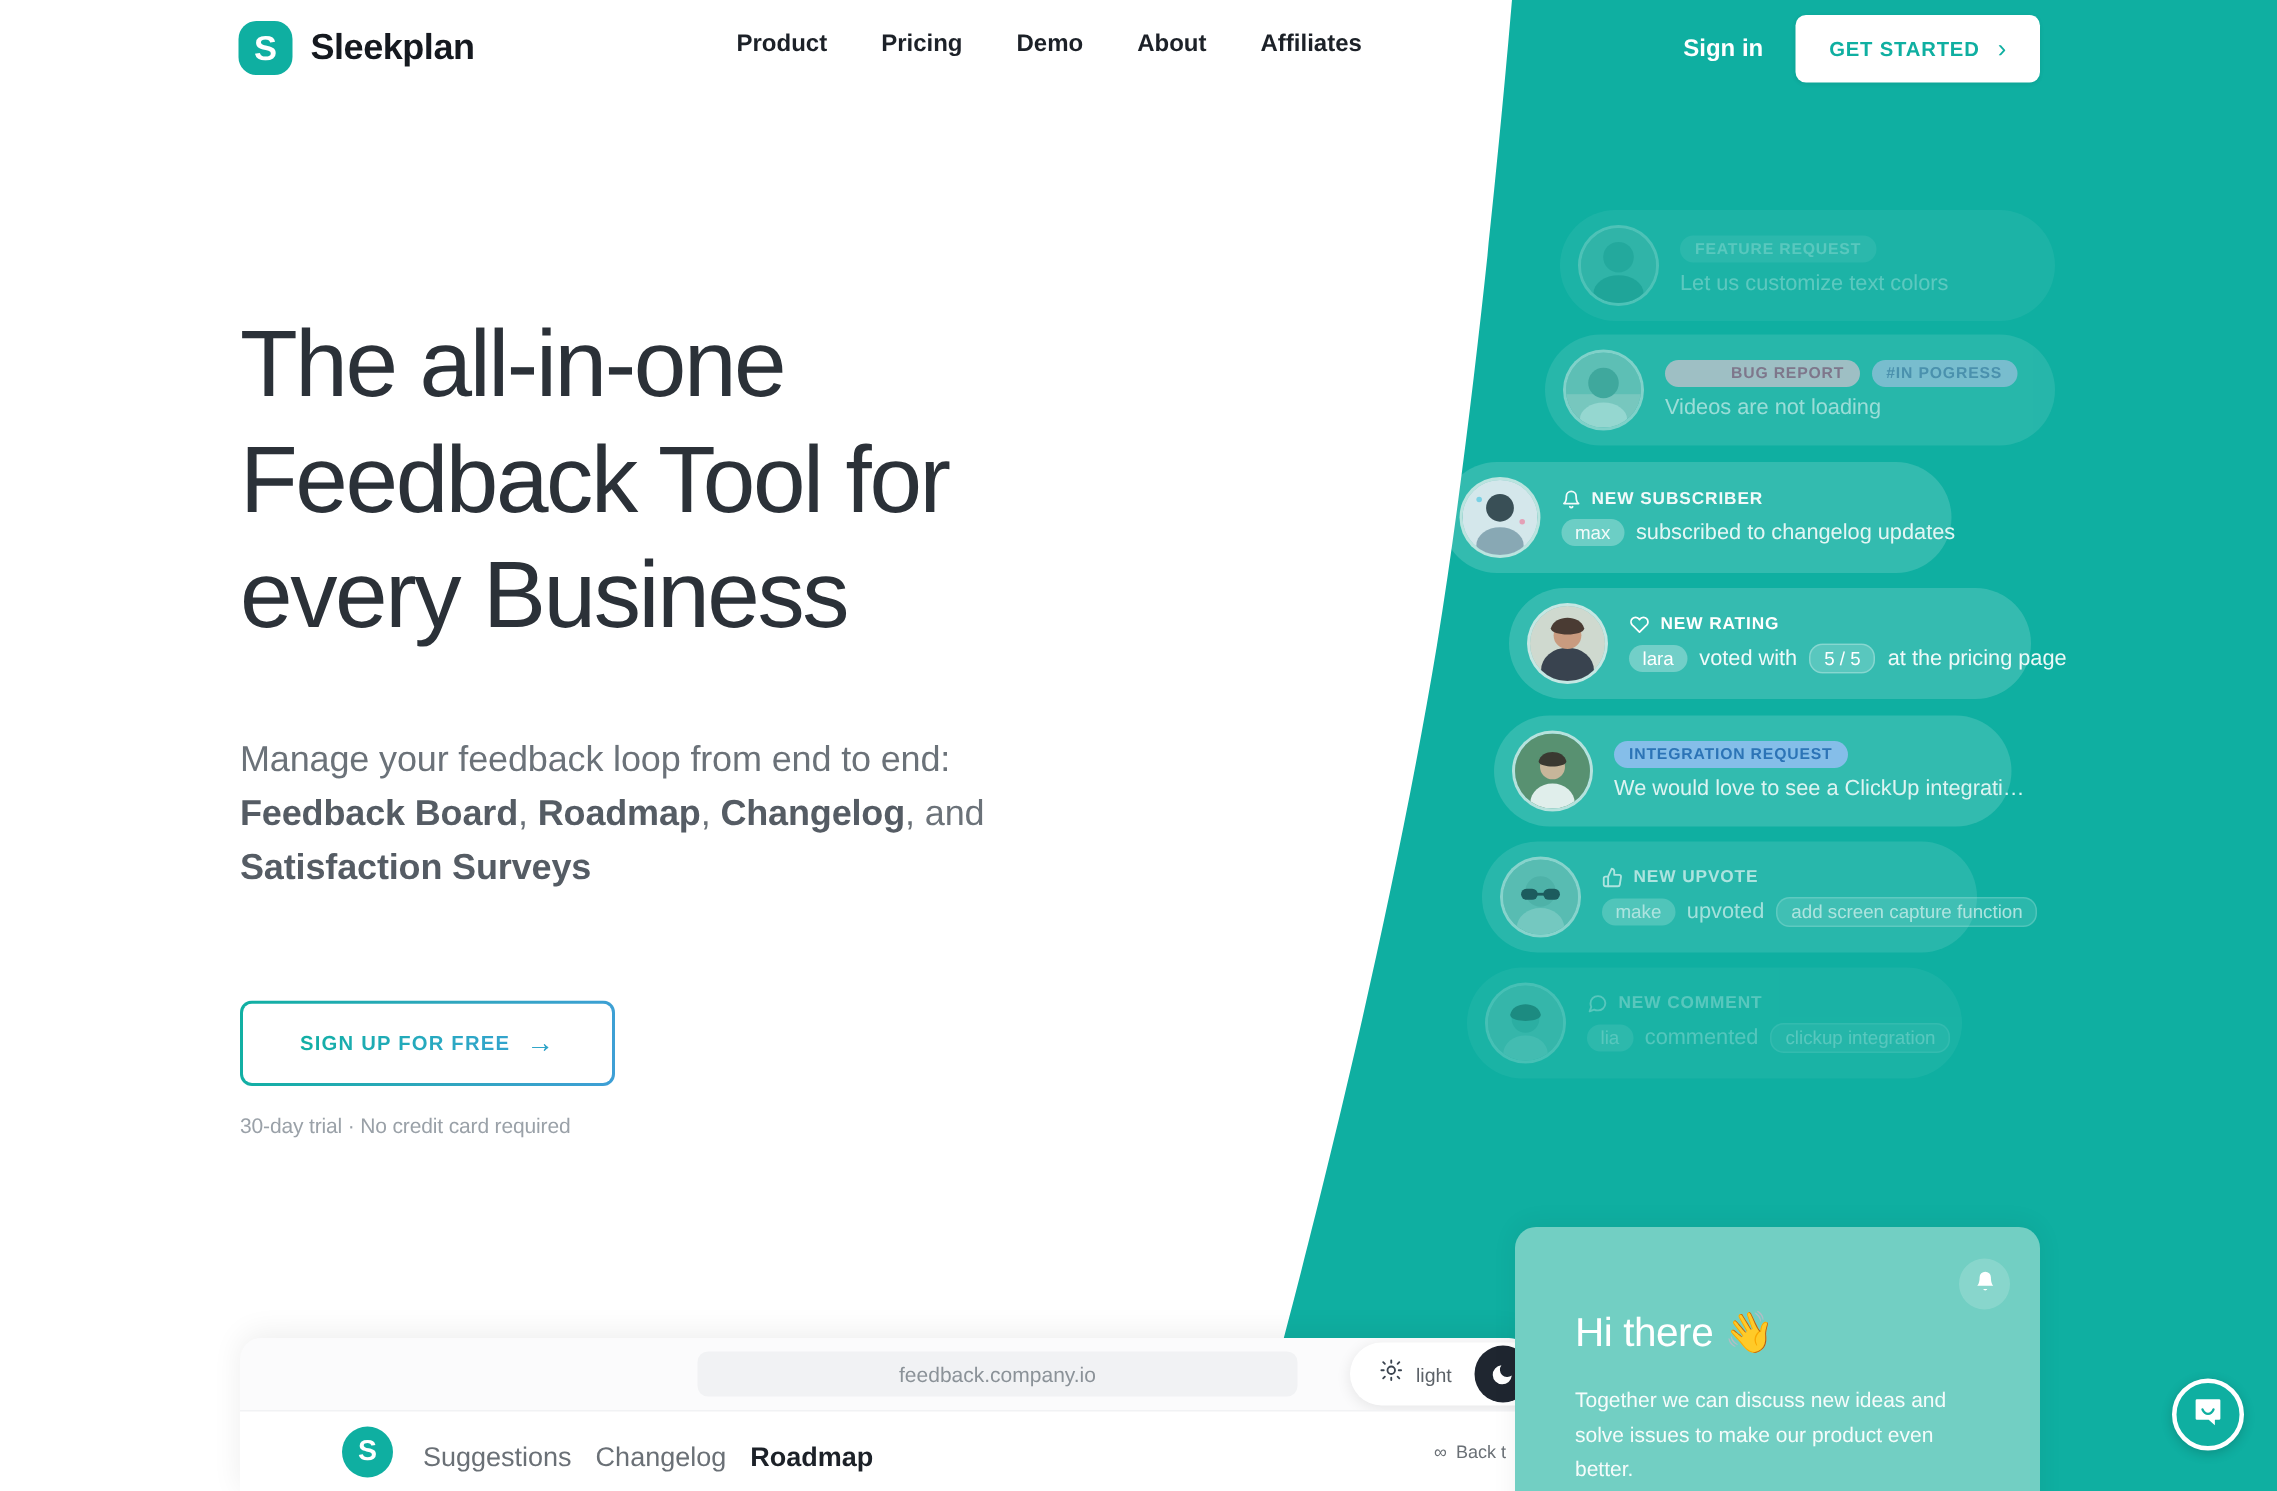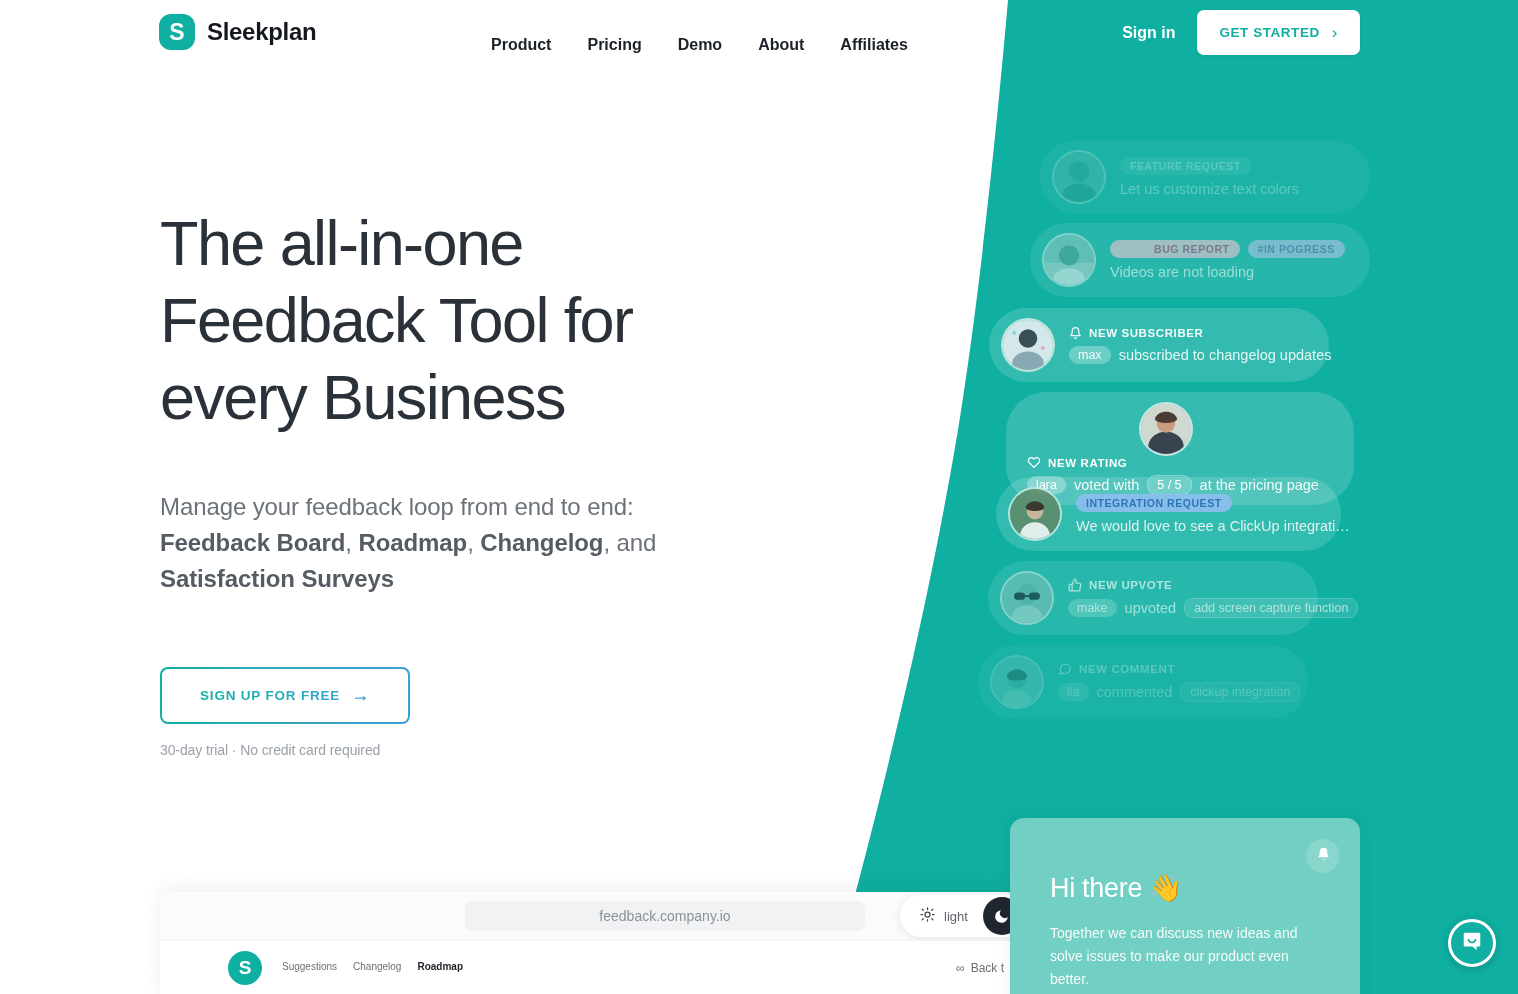--- a/index.html
+++ b/index.html
@@ -25,21 +25,21 @@
   .nav { position: absolute; top: 0; left: 0; width: 1518px; height: 66px; z-index: 30; }
   .brand { position:absolute; left:159px; top:14px; display:flex; align-items:center; gap:12px; }
   .brand-mark {
     width:36px; height:36px; border-radius:12px; background:#0FAFA1;
     display:flex; align-items:center; justify-content:center;
     color:#fff; font-size:23px; font-weight:700; line-height:1;
     font-family:"Liberation Sans", sans-serif;
   }
   .brand-name { font-size:24px; font-weight:700; color:#15191f; letter-spacing:-0.3px; }
 
-  .nav-links { position:absolute; left:491px; top:36px; display:flex; gap:0; }
+  .nav-links { position:absolute; left:491px; top:21px; display:flex; gap:0; }
   .nav-link {
     font-size:16px; font-weight:600; color:#1c2128; text-decoration:none;
     padding:0 0; margin-right:36px; white-space:nowrap; cursor:pointer;
   }
   .nav-link:last-child { margin-right:0; }
 
   .nav-right { position:absolute; right:158px; top:10px; display:flex; align-items:center; gap:22px; }
   .signin { font-size:16px; font-weight:600; color:#ffffff; cursor:pointer; }
   .get-started {
     background:#ffffff; border:none; border-radius:7px;
@@ -116,21 +116,21 @@
     font-size:14.5px; color:rgba(255,255,255,.92); white-space:nowrap;
   }
   .pill {
     background: rgba(255,255,255,.3); color:#ffffff;
     border-radius:9px; padding:2px 9px; font-size:12.5px;
   }
   .pill-o { background: rgba(255,255,255,.18); border:1px solid rgba(255,255,255,.28); }
 
   
   .op1 { opacity:.34; } .op2 { opacity:.62; } .op3 { opacity:.95; }
-  .op4 { opacity:1;flex-direction:column; }   .op5 { opacity:.92; } .op6 { opacity:.66; } .op7 { opacity:.30; }
+  .op4 { opacity:1; }   .op5 { opacity:.92; } .op6 { opacity:.66; } .op7 { opacity:.30; }
 
   
   .chat-panel {
     position:absolute; left:1010px; top:818px; width:350px; height:230px;
     background:#72CFC3; border-radius:14px 14px 0 0; z-index:40;
     padding:54px 40px 0 40px; overflow:hidden;
     box-shadow: 0 -2px 18px rgba(0,0,0,.06);
   }
   .bell-btn {
     position:absolute; right:20px; top:21px; width:34px; height:34px; border-radius:50%;
@@ -174,21 +174,21 @@
     width:38px; height:38px; border-radius:50%; background:#1f2630;
     display:flex; align-items:center; justify-content:center; margin-left:6px;
   }
   .b-content { background:#ffffff; height:56px; position:relative; border-top:1px solid #f1f2f4; }
   .b-logo {
     position:absolute; left:68px; top:10px; width:34px; height:34px; border-radius:50%;
     background:#0FAFA1; display:flex; align-items:center; justify-content:center;
     color:#fff; font-size:19px; font-weight:700;
   }
   .b-tabs { position:absolute; left:122px; top:20px; display:flex; gap:16px; }
-  .b-tab { font-size:10px; color:#6a7076; cursor:pointer; }
+  .b-tab { font-size:18px; color:#6a7076; cursor:pointer; }
   .b-tab.active { color:#1c2128; font-weight:700; }
   .b-back {
     position:absolute; right:16px; top:20px; font-size:12px; color:#6a7076;
     display:flex; align-items:center; gap:6px; cursor:pointer;
   }
 </style>
 </head>
 <body>
 
 <div id="stage">
@@ -267,21 +267,21 @@
       </div>
       <div class="body">
         <div class="row1">
           <span class="tag tag-bug">BUG REPORT</span>
           <span class="tag tag-prog">#IN POGRESS</span>
         </div>
         <div class="row2">Videos are not loading</div>
       </div>
     </div>
 
-    <div class="ncard op3" style="left:989px; top:308px; width:340px;">
+    <div class="ncard op3" style="left:961px; top:308px; width:340px;">
       <div class="av">
         <svg viewBox="0 0 54 54">
             <rect width="54" height="54" fill="#dfeaf0"></rect>
             <circle cx="27" cy="20" r="10" fill="#3c4a52"></circle>
             <ellipse cx="27" cy="47" rx="17" ry="13" fill="#8fa8b6"></ellipse>
             <circle cx="12" cy="14" r="2" fill="#7fd3e8"></circle>
             <circle cx="43" cy="30" r="2" fill="#f0a0b8"></circle>
           </svg>
       </div>
       <div class="body">

